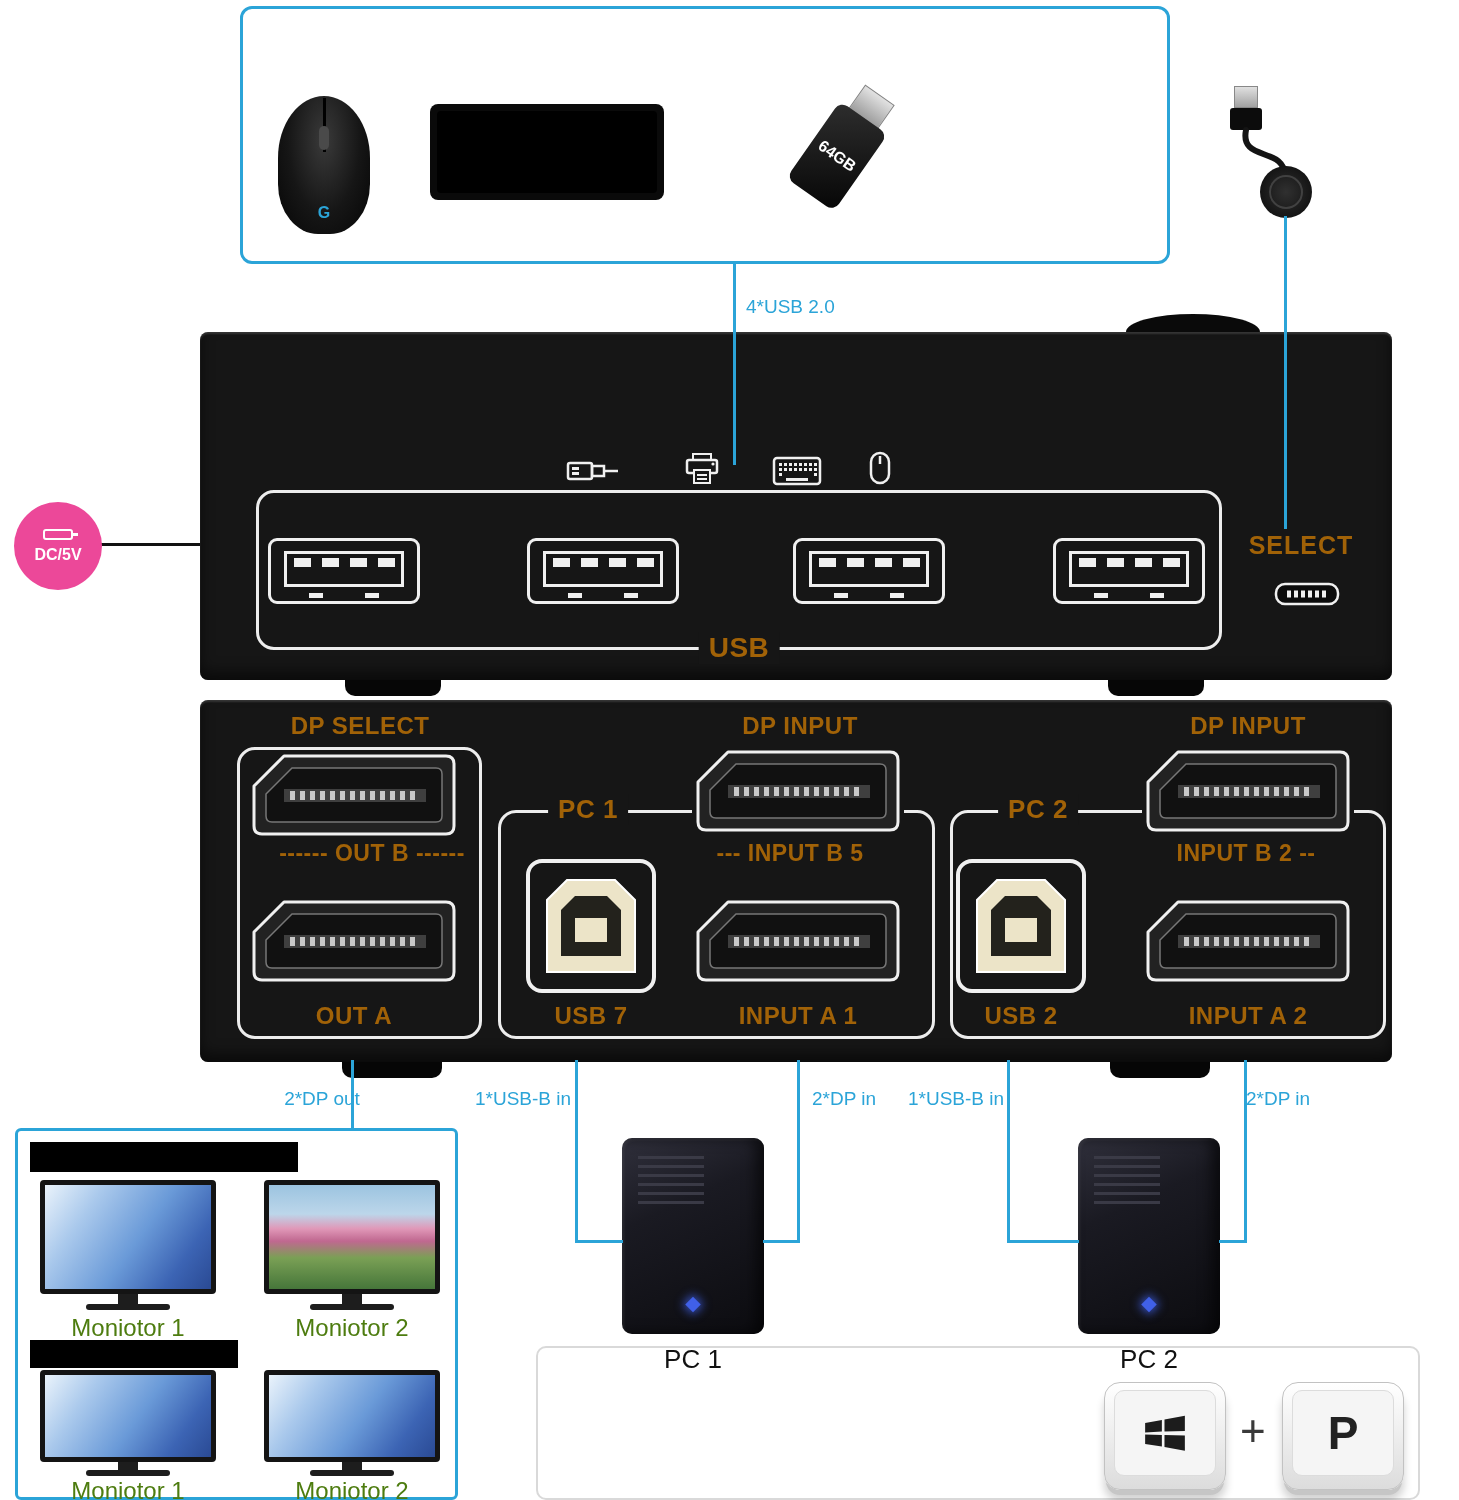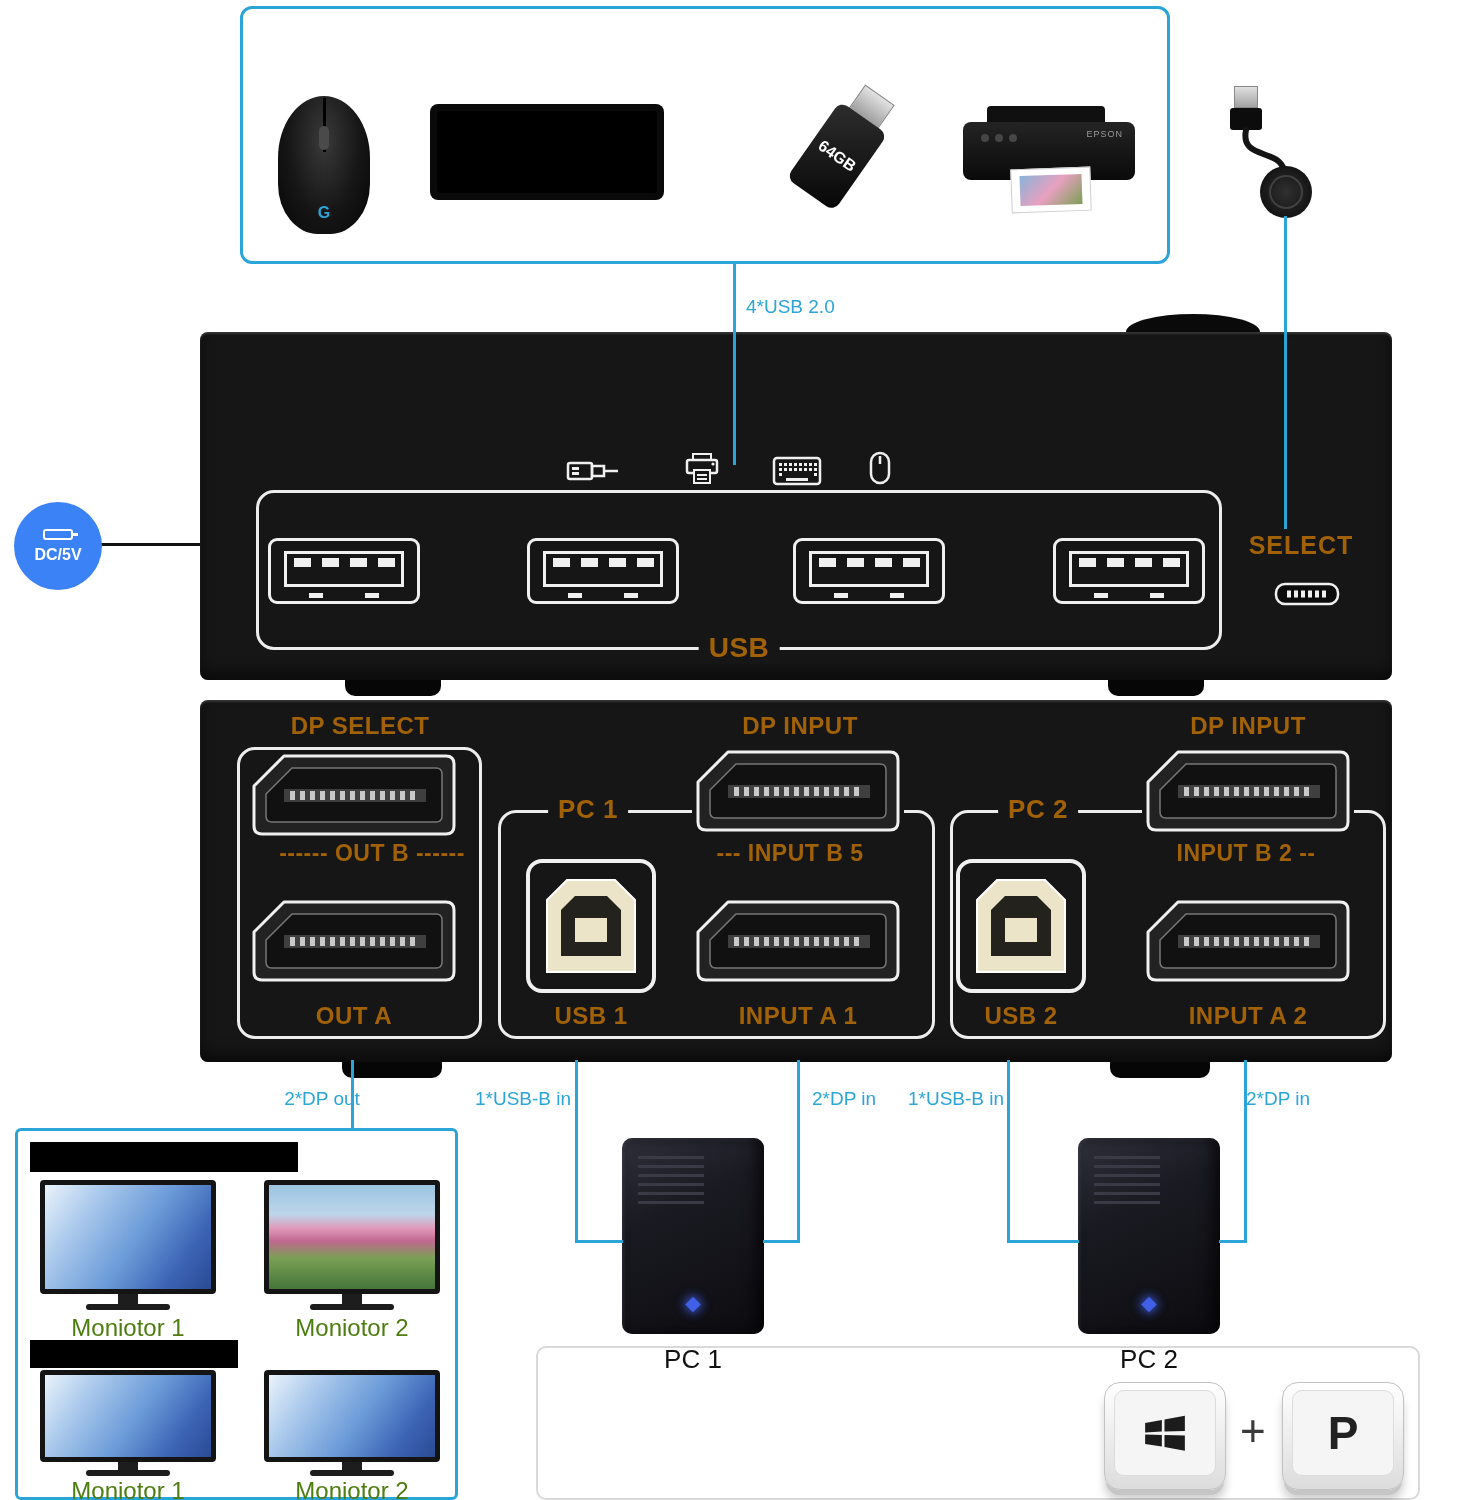--- a/index.html
+++ b/index.html
@@ -56,21 +56,21 @@
   
   .panel{position:absolute;left:200px;width:1192px;background:#161616;border-radius:8px;z-index:1;
          box-shadow:inset 0 2px 2px rgba(255,255,255,.14), inset 0 -8px 14px rgba(0,0,0,.55);}
   .knob{position:absolute;left:1126px;top:314px;width:134px;height:36px;background:#0a0a0a;border-radius:50%;z-index:0;}
   .foot{position:absolute;height:20px;background:#060606;border-radius:0 0 10px 10px;z-index:0;}
 
   .w-outline{position:absolute;border:3px solid #ededed;border-radius:18px;z-index:2;}
   .p-label{position:absolute;color:#a16207;font-weight:bold;font-size:24px;letter-spacing:.5px;white-space:nowrap;z-index:4;transform:translateX(-50%);}
   .on-line{background:#161616;padding:0 10px;}
 
-  .dc-badge{position:absolute;left:14px;top:502px;width:88px;height:88px;border-radius:50%;background:#3b82f6;z-index:3;
+  .dc-badge{position:absolute;left:14px;top:502px;width:88px;height:88px;border-radius:50%;background:#ec4899;z-index:3;
             display:flex;flex-direction:column;align-items:center;justify-content:center;gap:6px;}
   .dc-plug{width:30px;height:11px;border:2px solid #fff;border-radius:3px;position:relative;}
   .dc-plug::after{content:"";position:absolute;right:-7px;top:2px;width:5px;height:3px;background:#fff;}
   .dc-text{color:#fff;font-weight:bold;font-size:16px;}
 
   .icon{position:absolute;z-index:3;}
 
   .usba{position:absolute;top:538px;width:152px;height:66px;border:3px solid #f0f0f0;border-radius:9px;background:#161616;z-index:3;}
   .usba-inner{position:absolute;left:13px;right:13px;top:10px;height:36px;border:3px solid #f0f0f0;
               display:flex;justify-content:center;gap:11px;padding-top:4px;}
@@ -159,29 +159,20 @@
 
   <div class="p-flash">
     <div class="p-flash-rot">
       <div class="p-flash-conn"></div>
       <div class="p-flash-body">
         <span>64GB</span>
       </div>
     </div>
   </div>
 
-  <div class="p-printer">
-    <div class="p-printer-top"></div>
-    <div class="p-printer-body">
-      <span class="p-printer-brand">EPSON</span>
-    </div>
-    <div class="p-printer-paper">
-      <div class="p-printer-photo"></div>
-    </div>
-  </div>
 
   <div class="p-remote">
     <div class="p-remote-plug-metal"></div>
     <div class="p-remote-plug-body"></div>
     <svg class="p-remote-cable" width="110" height="140" viewBox="0 0 110 140">
       <path d="M24 44 C 18 74, 56 62, 62 84" stroke="#141414" stroke-width="6" fill="none" stroke-linecap="round"></path>
     </svg>
     <div class="p-remote-button"></div>
   </div>
 
@@ -333,21 +324,21 @@
       <use href="#dp-port-shape"></use>
     </svg>
   <svg class="usbb-port" style="left:523px;top:856px;" width="136" height="140">
       <use href="#usbb-shape"></use>
     </svg>
   <svg class="usbb-port" style="left:953px;top:856px;" width="136" height="140">
       <use href="#usbb-shape"></use>
     </svg>
 
   <div class="p-label" style="left:354px;top:1002px;">OUT A</div>
-  <div class="p-label" style="left:591px;top:1002px;">USB 1</div>
+  <div class="p-label" style="left:591px;top:1002px;">USB 7</div>
   <div class="p-label" style="left:798px;top:1002px;">INPUT A 1</div>
   <div class="p-label" style="left:1021px;top:1002px;">USB 2</div>
   <div class="p-label" style="left:1248px;top:1002px;">INPUT A 2</div>
 
   <div class="vline" style="left:351px;top:1060px;height:68px;"></div>
   <div class="vline" style="left:575px;top:1060px;height:183px;"></div>
   <div class="hline" style="left:575px;top:1240px;width:48px;"></div>
   <div class="vline" style="left:797px;top:1060px;height:183px;"></div>
   <div class="hline" style="left:763px;top:1240px;width:37px;"></div>
   <div class="vline" style="left:1007px;top:1060px;height:183px;"></div>

